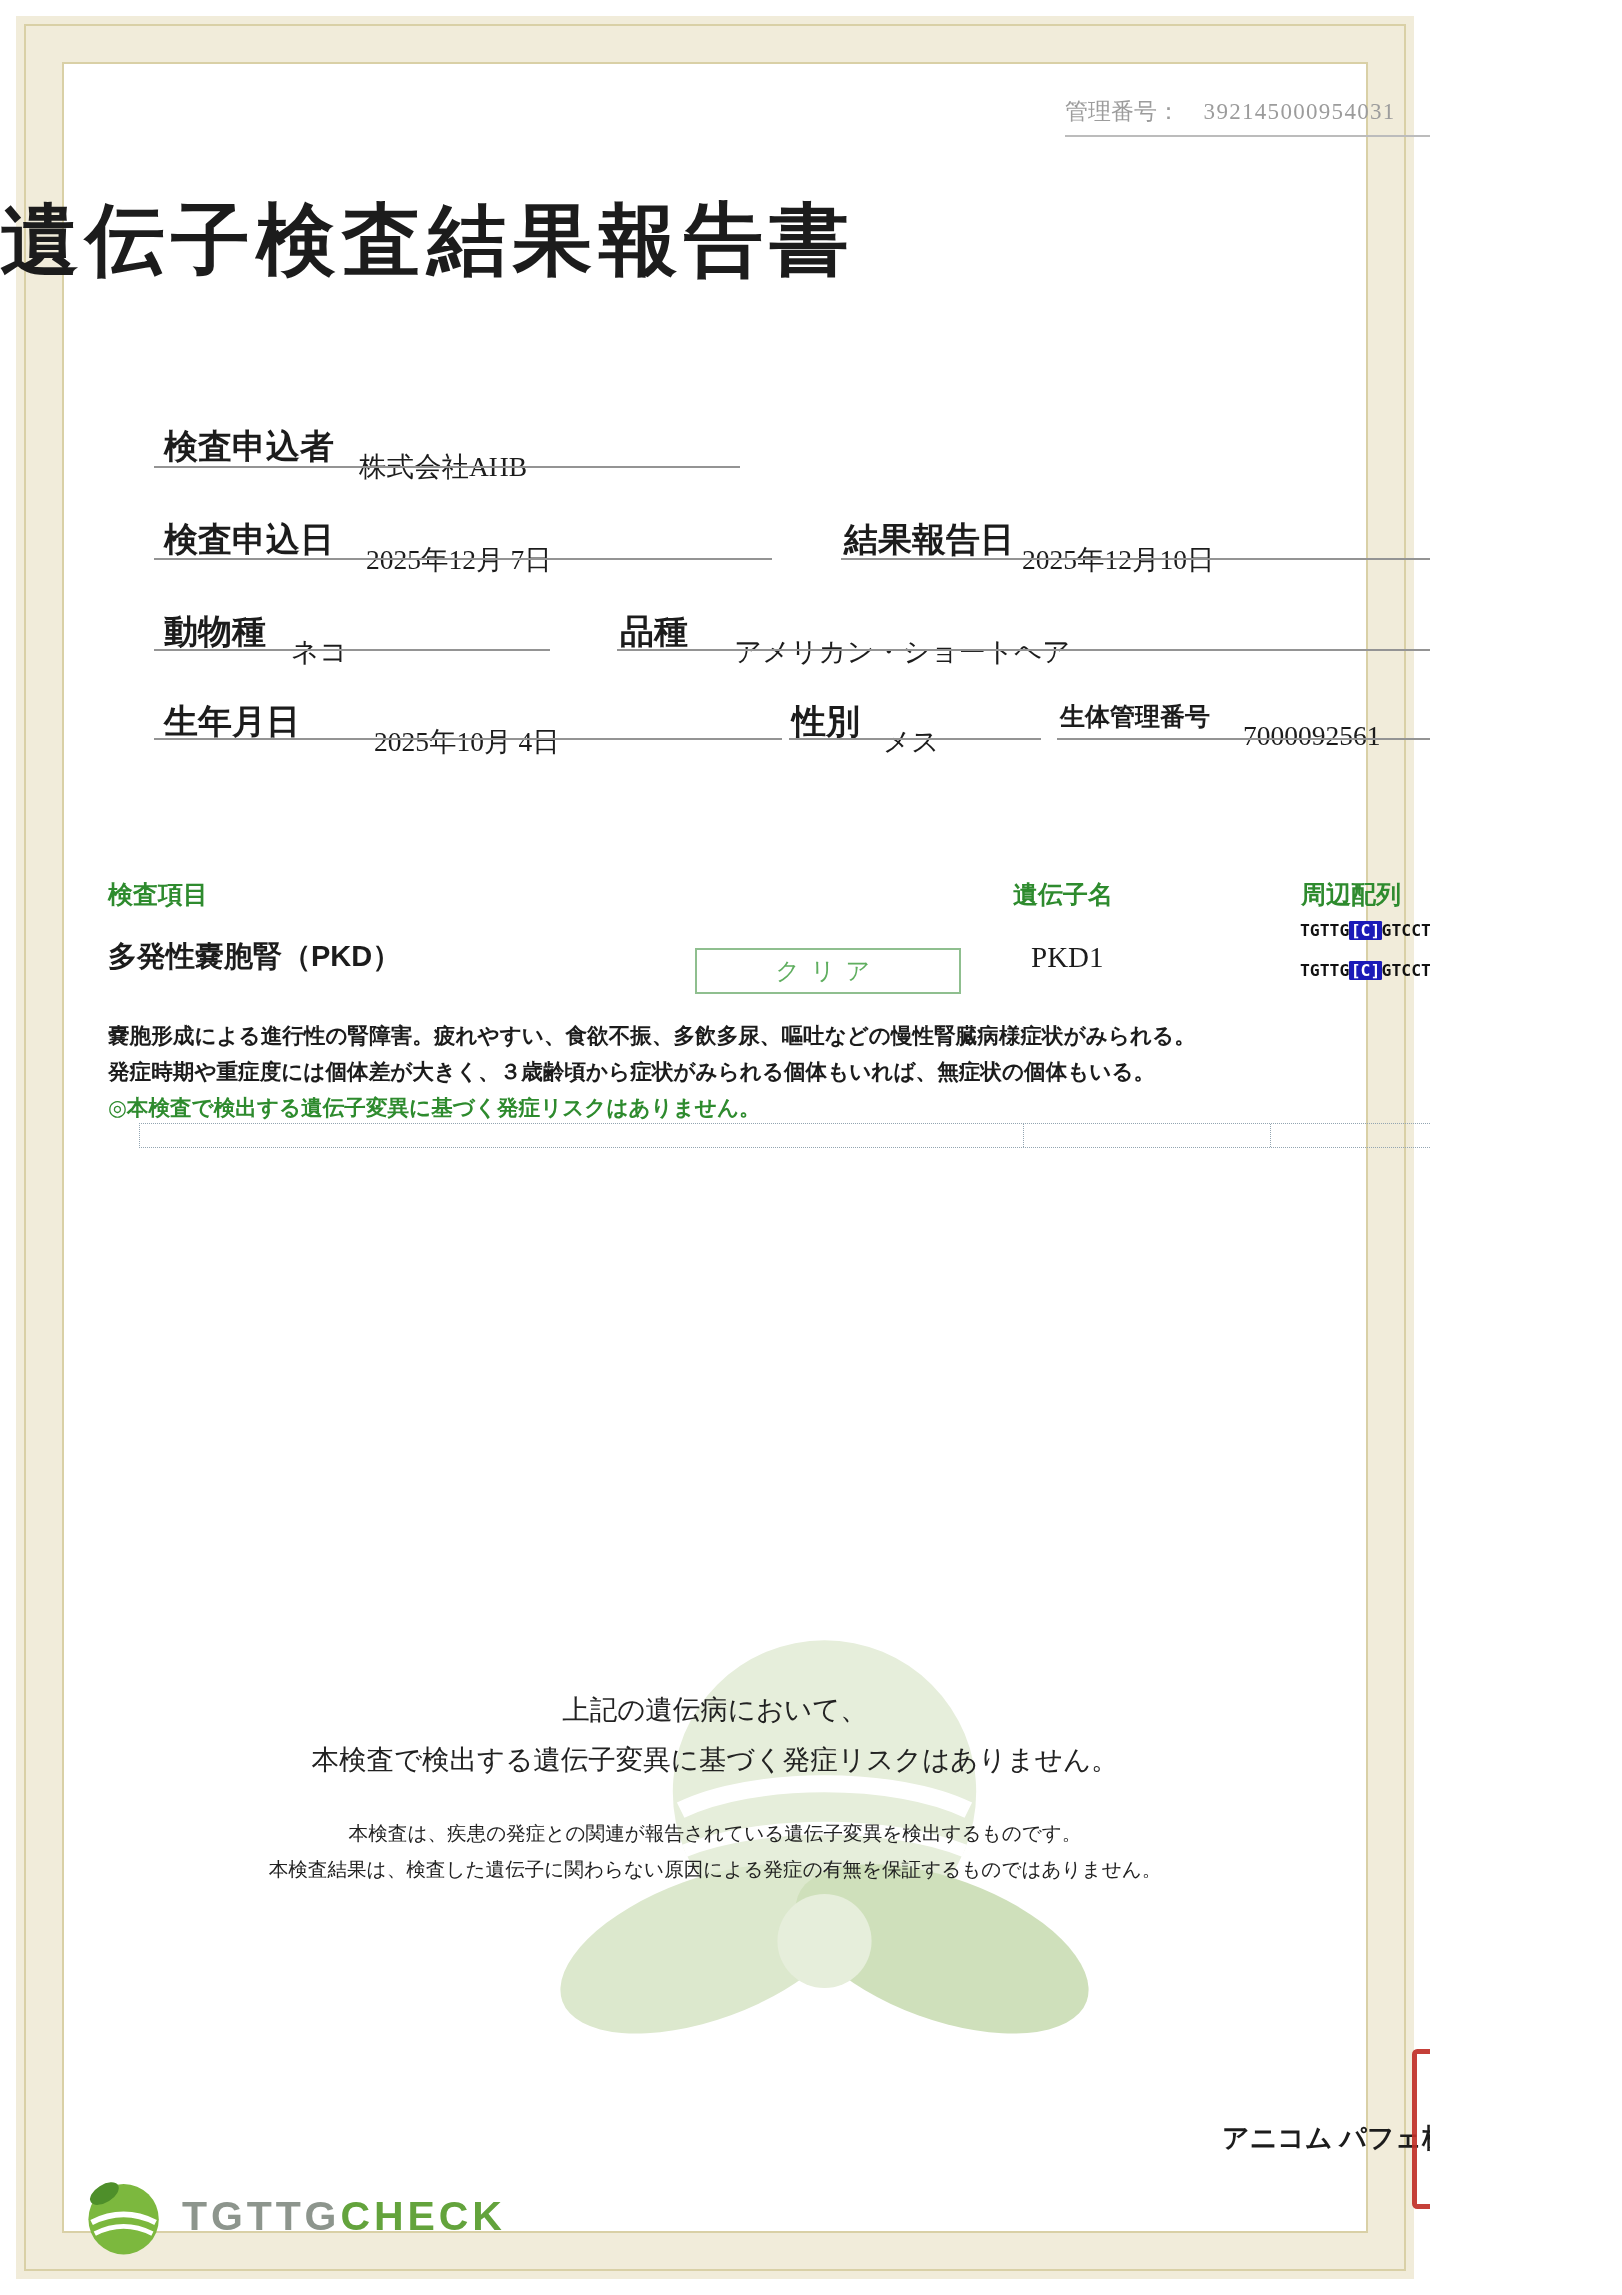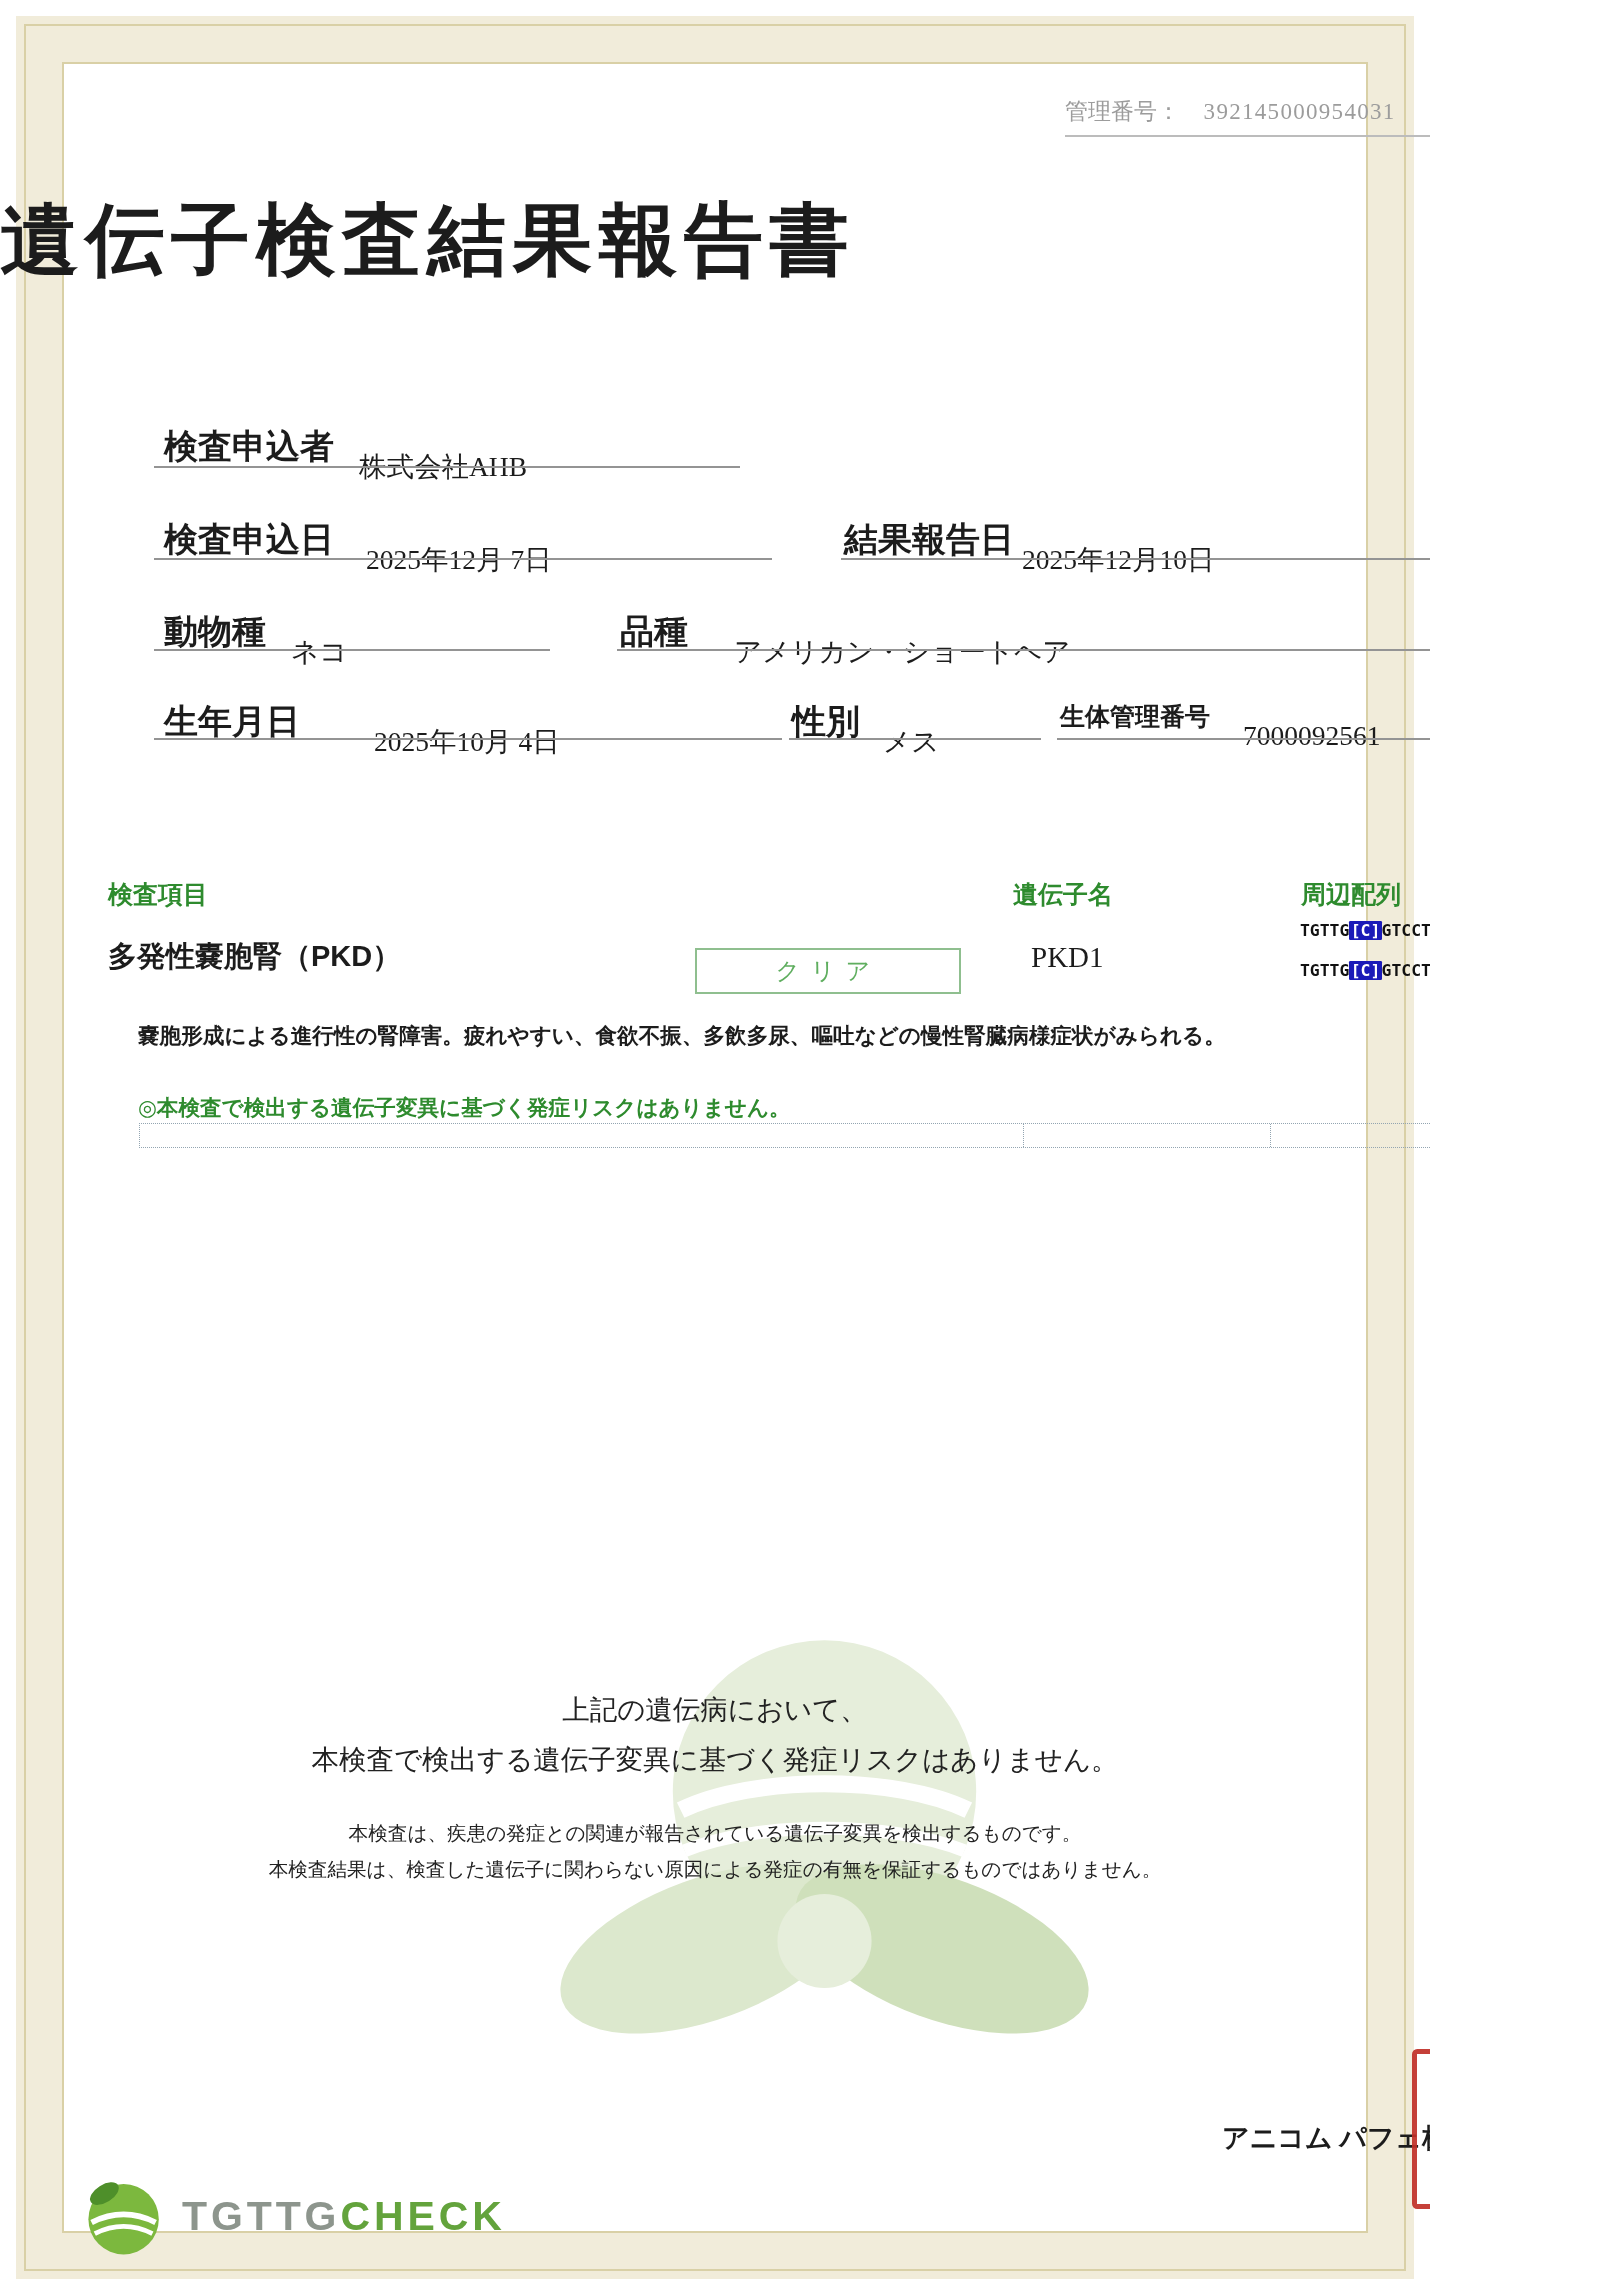--- a/index.html
+++ b/index.html
@@ -26,21 +26,21 @@
   .item-name{position:absolute;left:108px;top:937px;font-size:29px;font-weight:bold;
              font-family:"Liberation Sans","DejaVu Sans",sans-serif;white-space:nowrap;}
   .status-box{position:absolute;left:695px;top:948px;width:262px;height:42px;line-height:42px;
               border:2px solid #8fbf8f;color:#5fae5f;text-align:center;font-size:24px;
               letter-spacing:10.5px;font-family:"Liberation Sans","DejaVu Sans",sans-serif;}
   .gene{position:absolute;left:1031px;top:941px;font-size:29px;white-space:nowrap;}
   .seq{position:absolute;left:1300px;font-family:"DejaVu Sans Mono","Liberation Mono",monospace;
        font-size:16.4px;font-weight:bold;white-space:nowrap;color:#111;}
   .seq .var{background:#1b1bb8;color:#ffffff;padding:0 1.3px;border-radius:1.3px;}
 
-  .desc{position:absolute;left:108px;font-size:21.6px;font-weight:bold;white-space:nowrap;margin-left:30px;}
+  .desc{position:absolute;left:108px;font-size:21.6px;font-weight:bold;white-space:nowrap;}
   .risk{color:#2e8b2e;}
 
   .dotted-row{position:absolute;left:139px;top:1123px;width:1369px;height:25px;
               border:1.3px dotted #93a5b1;box-sizing:border-box;}
   .vdiv{position:absolute;top:0;bottom:0;border-left:1.3px dotted #93a5b1;}
 
   .watermark{position:absolute;left:484px;top:1635px;width:681px;height:425px;}
 
   .sum{position:absolute;left:0;width:100%;text-align:center;
        font-family:"Liberation Sans","DejaVu Sans",sans-serif;color:#222;}
@@ -112,20 +112,21 @@
   <div class="gene">PKD1</div>
 
   <div class="seq" style="top:921px">
     <span>TGTTG</span><span class="var">[C]</span><span>GTCCT</span>
   </div>
   <div class="seq" style="top:961px">
     <span>TGTTG</span><span class="var">[C]</span><span>GTCCT</span>
   </div>
 
   <div class="desc" style="top:1021px">嚢胞形成による進行性の腎障害。疲れやすい、食欲不振、多飲多尿、嘔吐などの慢性腎臓病様症状がみられる。</div>
+  <div class="desc" style="top:1057px">発症時期や重症度には個体差が大きく、３歳齢頃から症状がみられる個体もいれば、無症状の個体もいる。</div>
   <div class="desc risk" style="top:1093px">◎本検査で検出する遺伝子変異に基づく発症リスクはありません。</div>
 
   <div class="dotted-row">
     <span class="vdiv" style="left:883px"></span>
     <span class="vdiv" style="left:1130px"></span>
   </div>
 
   <svg class="watermark" viewBox="0 0 1040 650">
     <circle cx="520" cy="240" r="232" fill="#e6eedb"></circle>
     <path d="M300,268 C410,214 630,214 740,268" stroke="#ffffff" stroke-width="26" fill="none"></path>

